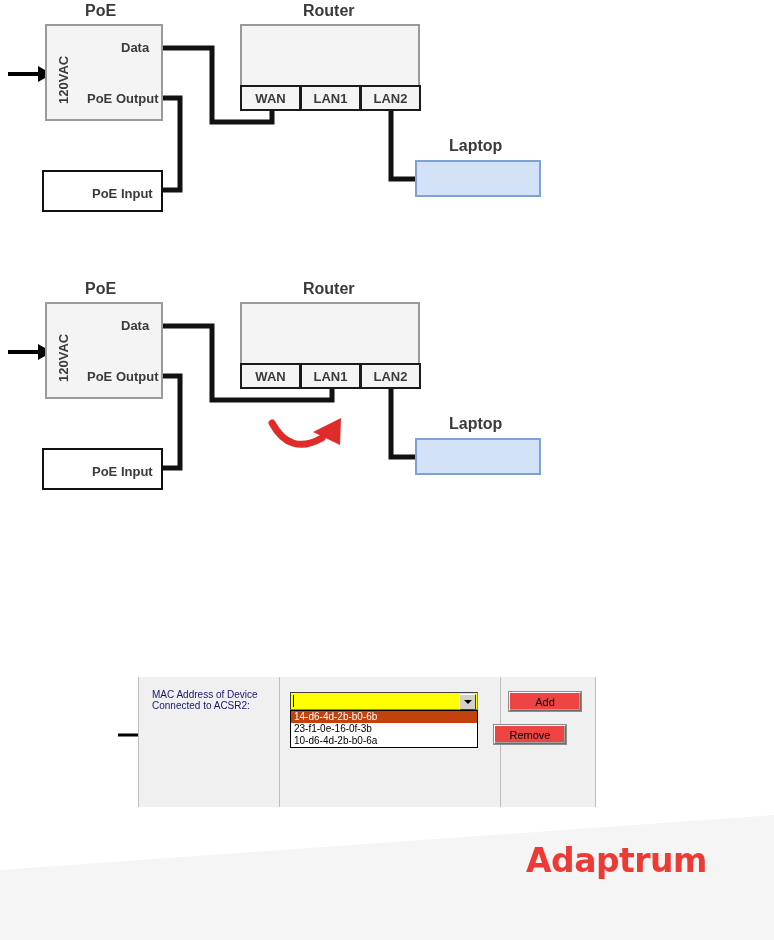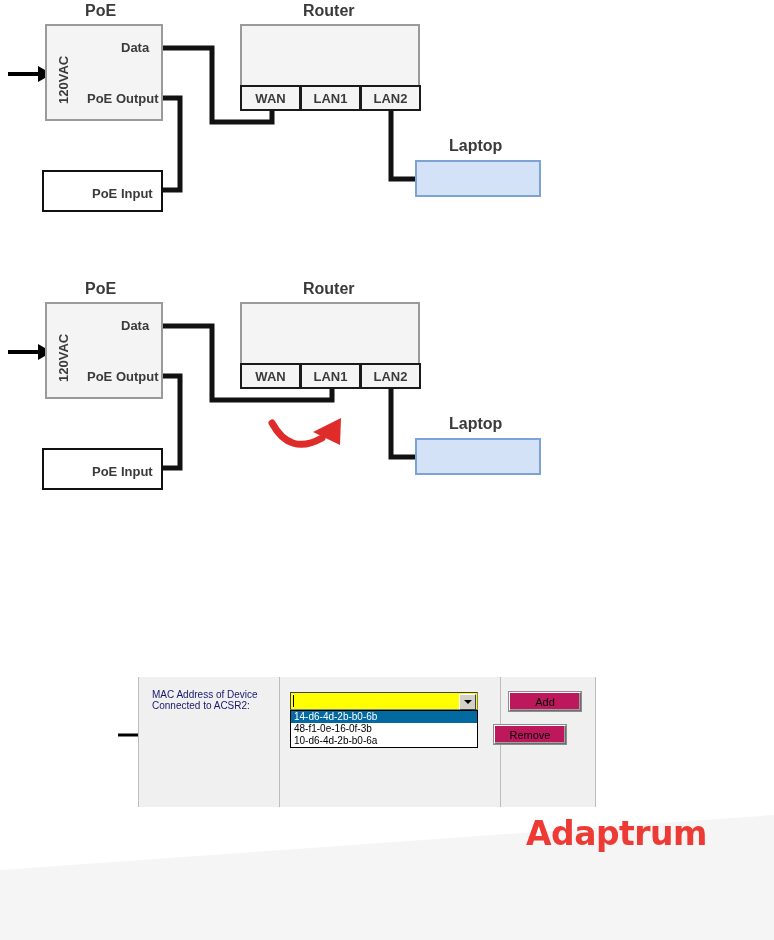--- a/index.html
+++ b/index.html
@@ -165,29 +165,29 @@
   .combo-item {
     font-size: 10px;
     line-height: 12px;
     height: 12px;
     padding-left: 3px;
     color: #000000;
     white-space: nowrap;
     overflow: hidden;
   }
   .combo-item.selected {
-    background: #0369a1;
+    background: #c2410c;
     color: #ffffff;
   }
   .dlg-btn {
     position: absolute;
     width: 72px;
     height: 19px;
     box-sizing: border-box;
-    background: #be185d;
+    background: #ef4444;
     border: 1px solid #ffffff;
     border-right-color: #6d6d6d;
     border-bottom-color: #6d6d6d;
     box-shadow: inset -1px -1px 0 #a0a0a0, 0 0 0 1px #8c8c8c;
     display: flex;
     align-items: center;
     justify-content: center;
     font-size: 11px;
     color: #000000;
   }
@@ -203,21 +203,21 @@
   #footer-wedge {
     position: absolute;
     left: 0; top: 815px;
     width: 774px; height: 125px;
     overflow: hidden;
     pointer-events: none;
   }
   #brand-logo {
     position: absolute;
     left: 526px;
-    top: 814px;
+    top: 841px;
     font-family: "DejaVu Sans", sans-serif;
     font-weight: bold;
     font-size: 33px;
     letter-spacing: -0.5px;
     color: #ee3a35;
     white-space: nowrap;
   }
 </style>
 </head>
 <body>
@@ -321,21 +321,21 @@
     <div class="combo-field" title="">
       <span class="combo-caret"></span>
     </div>
     <div class="combo-btn">
       <span class="tri"></span>
     </div>
   </div>
 
   <div class="combo-list">
     <div class="combo-item selected">14-d6-4d-2b-b0-6b</div>
-    <div class="combo-item">48-f1-0e-16-0f-3b</div>
+    <div class="combo-item">23-f1-0e-16-0f-3b</div>
     <div class="combo-item">10-d6-4d-2b-b0-6a</div>
   </div>
 
   <div class="dlg-btn" id="btn-add">Add</div>
   <div class="dlg-btn" id="btn-remove">Remove</div>
 </div>
 
 <div id="footer-wedge">
   <svg width="774" height="125">
     <polygon points="0,55 774,0 774,125 0,125" fill="#f5f5f5"></polygon>

